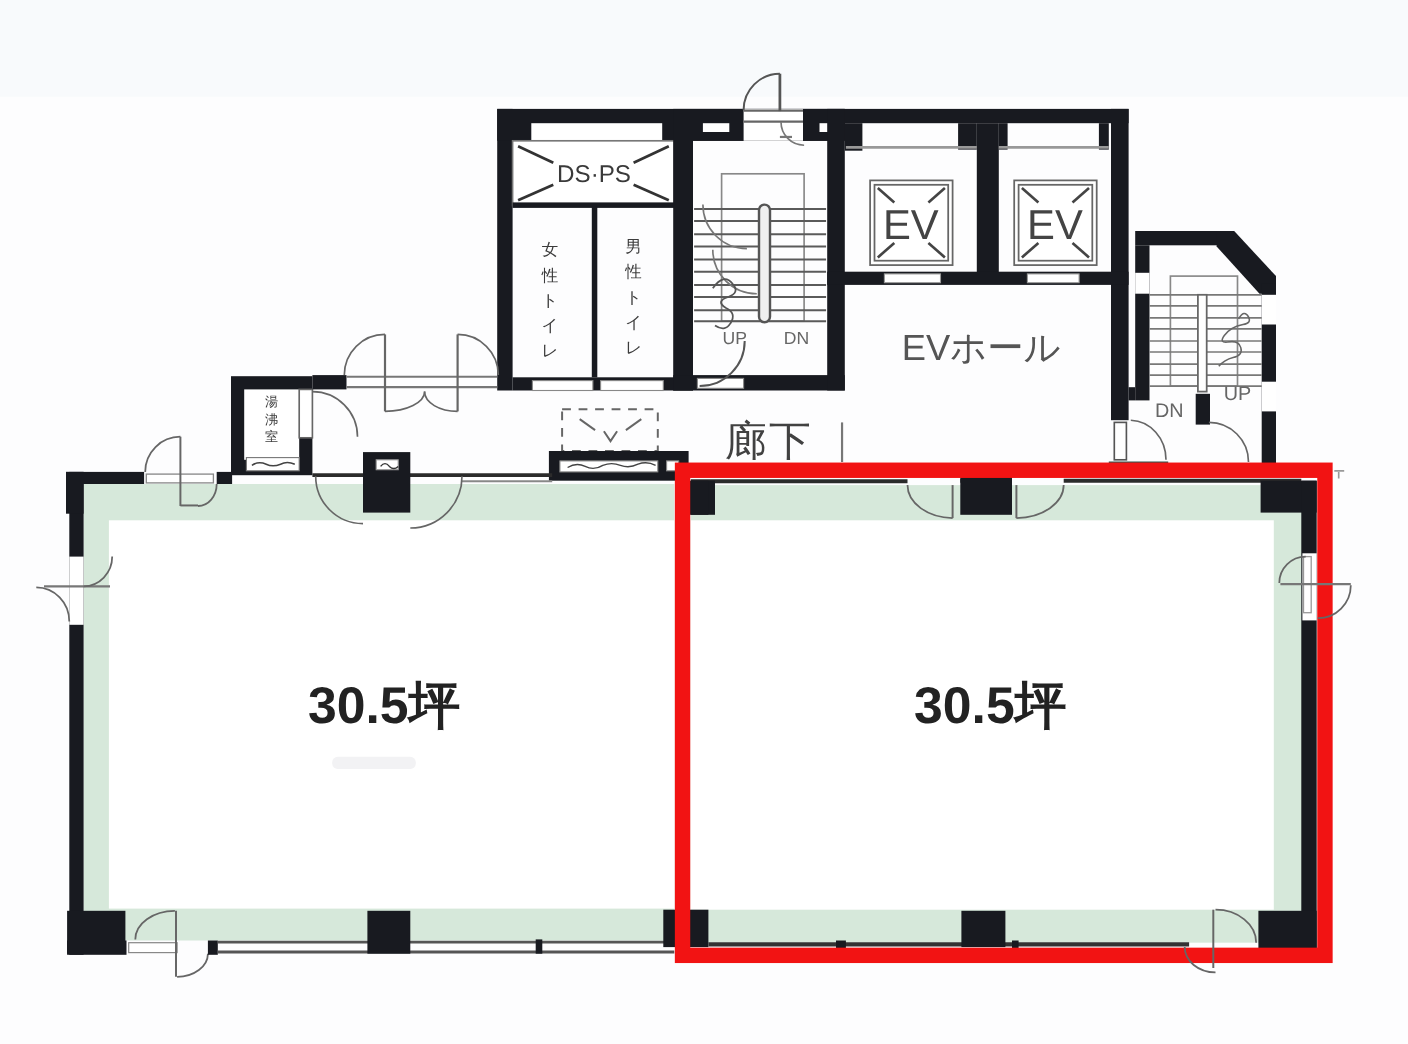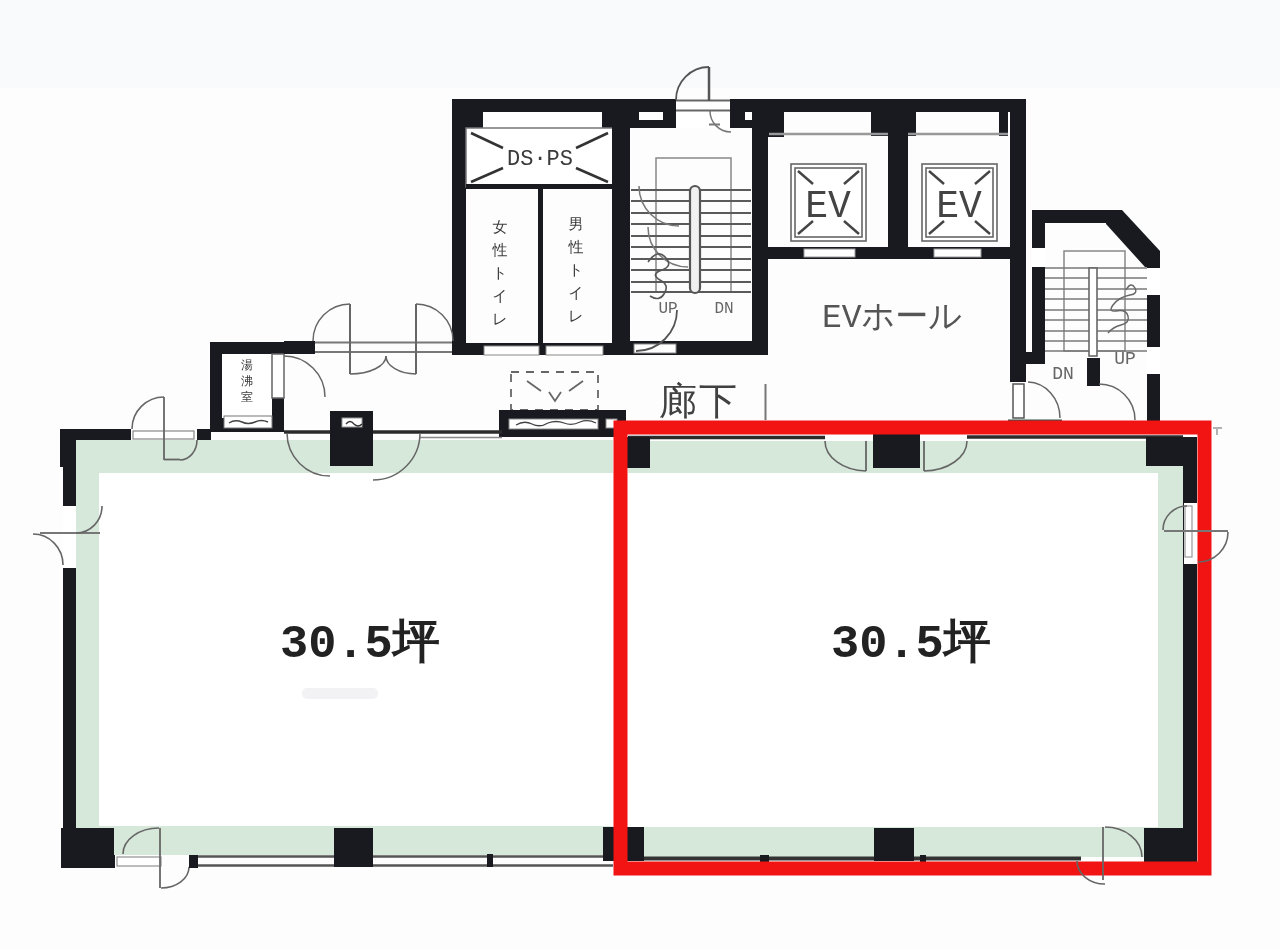--- a/index.html
+++ b/index.html
@@ -1,17 +1,17 @@
 <!DOCTYPE html>
 <html><head>
 <meta charset="utf-8">
 <style>
 html,body{margin:0;padding:0;background:#fdfdfe;}
 #wrap{position:relative;width:1280px;height:949px;overflow:hidden;
-font-family:Liberation Mono, monospace;-webkit-font-smoothing:antialiased;}
+font-family:Liberation Sans, sans-serif;-webkit-font-smoothing:antialiased;}
 svg{position:absolute;left:0;top:0;}
 </style>
 </head>
 <body>
 <div id="wrap">
 <svg width="1280" height="949" viewBox="0 0 1280 949">
 
 <rect x="0" y="0" width="1280" height="949" fill="#fdfdfe"></rect>
 <rect x="0" y="0" width="1280" height="88" fill="#f8fafc"></rect>
 

